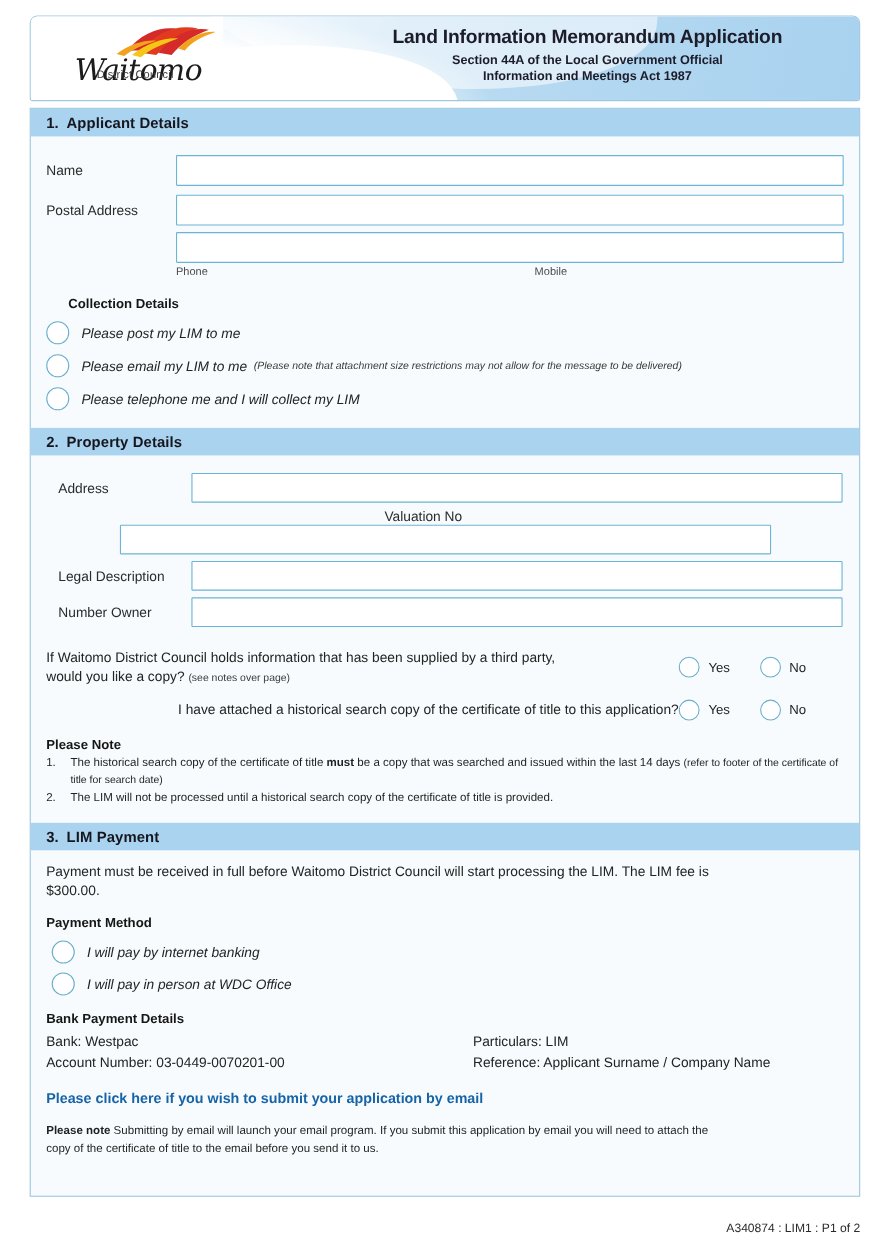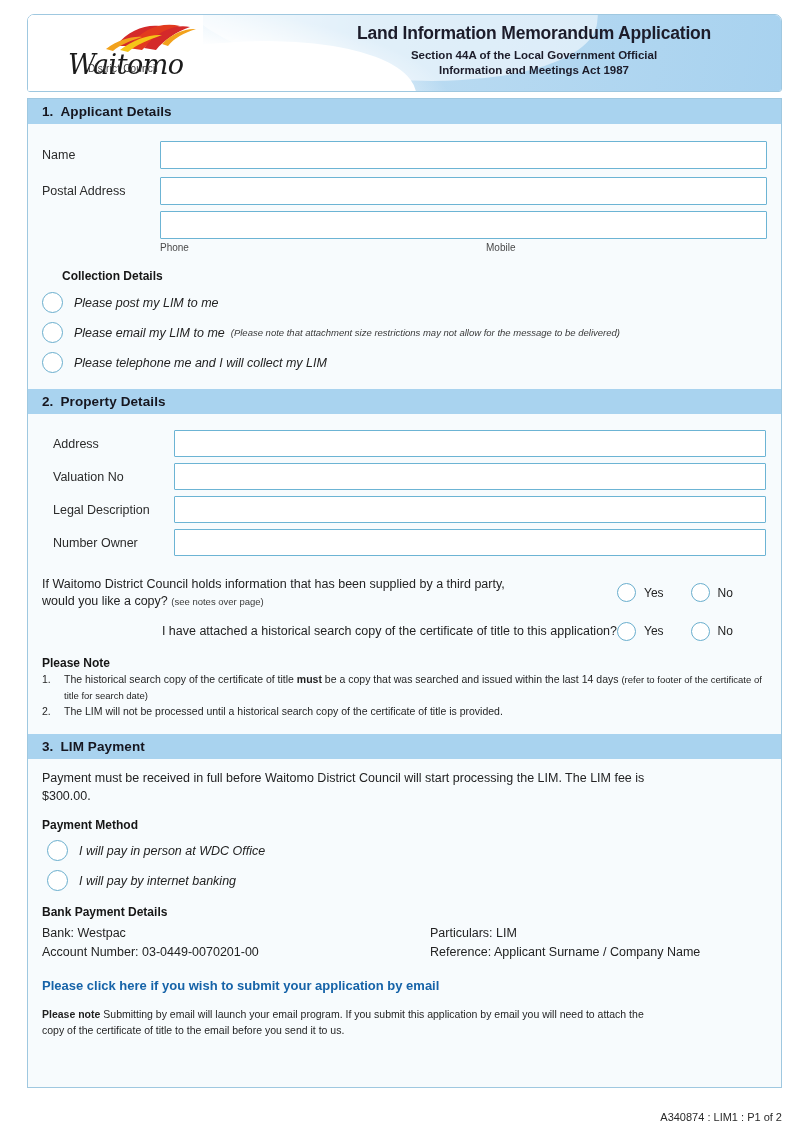--- a/index.html
+++ b/index.html
@@ -351,21 +351,21 @@
         <span>Property Details</span>
       </div>
 
       <div class="sec-body">
 
         <div class="frow" style="margin-top:16px;">
           <div class="flabel" style="width:132px;padding-left:11px;">Address</div>
           <input class="fbox" style="width: 592px; height: 27px;" type="text" value="">
         </div>
 
-        <div class="frow" style="margin-top:6px;">
+        <div class="frow" style="margin-top:6px;flex-direction:column;">
           <div class="flabel" style="width:132px;padding-left:11px;">Valuation No</div>
           <input class="fbox" style="width: 592px; height: 27px;" type="text" value="">
         </div>
 
         <div class="frow" style="margin-top:6px;">
           <div class="flabel" style="width:132px;padding-left:11px;">Legal Description</div>
           <input class="fbox" style="width: 592px; height: 27px;" type="text" value="">
         </div>
 
         <div class="frow" style="margin-top:6px;">
@@ -425,28 +425,28 @@
 
       <div class="sec-body">
 
         <div class="pay-text" style="margin-top:10px;">
           <div>Payment must be received in full before Waitomo District Council will start processing the LIM.  The LIM fee is</div>
           <div>$300.00.</div>
         </div>
 
         <div class="bold-h" style="margin-top:13px;">Payment Method</div>
 
+        <div class="opt-row" style="margin-top:9px;padding-left:5px;">
+          <span class="radio"></span>
+          <span class="opt-label">I will pay by internet banking</span>
+        </div>
+
         <div class="opt-row" style="margin-top:8px;padding-left:5px;">
           <span class="radio"></span>
           <span class="opt-label">I will pay in person at WDC Office</span>
-        </div>
-
-        <div class="opt-row" style="margin-top:9px;padding-left:5px;">
-          <span class="radio"></span>
-          <span class="opt-label">I will pay by internet banking</span>
         </div>
 
         <div class="bold-h" style="margin-top:14px;">Bank Payment Details</div>
 
         <div class="bank-grid" style="margin-top:5px;">
           <div class="bank-col-l">
             <div>Bank: Westpac</div>
             <div>Account Number: 03-0449-0070201-00</div>
           </div>
           <div>

